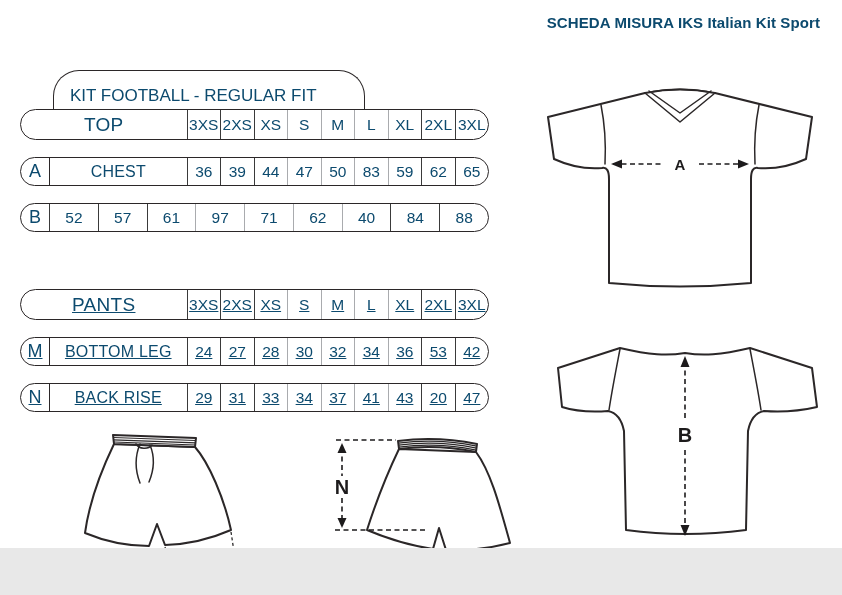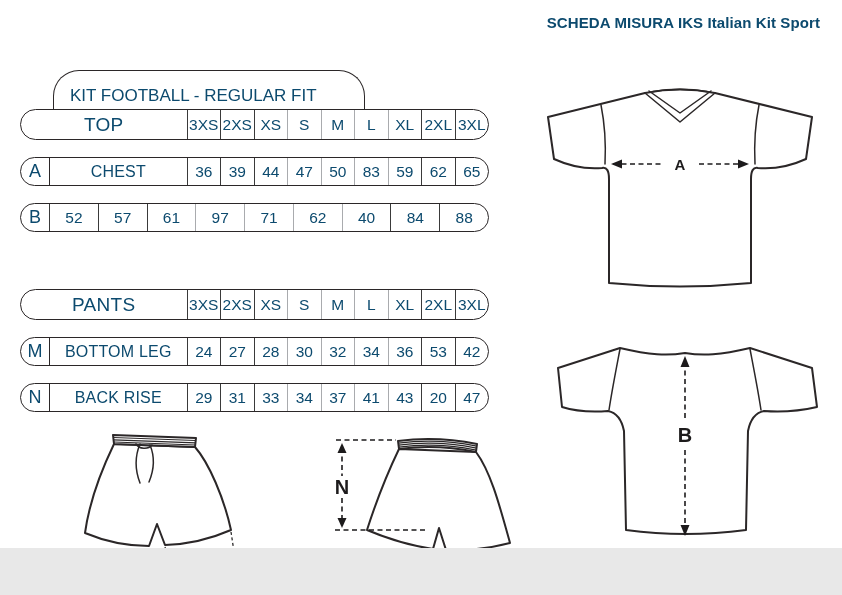--- a/index.html
+++ b/index.html
@@ -12,21 +12,21 @@
     position:absolute;top:14px;right:22px;font-size:15px;font-weight:bold;
     white-space:nowrap;letter-spacing:.1px;
   }
   .kit-tab{
     position:absolute;left:53px;top:70px;width:312px;height:46px;box-sizing:border-box;
     background:#fff;border:1.7px solid #2b2728;border-bottom:none;
     border-radius:26px 26px 0 0;font-size:17px;padding:15px 0 0 16px;z-index:1;
   }
   .sizetable{position:absolute;left:20px;width:469px;display:flex;flex-direction:column;gap:17px;z-index:2;}
   #top-table{top:109px;}
-  #pants-table{top:289px;}
+  #pants-table{top:289px;text-decoration:underline;}
   .trow{display:flex;background:#fff;border:1.7px solid #2b2728;box-sizing:border-box;}
   .thead{height:31px;border-radius:16px;}
   .tdata{height:29px;border-radius:15px;}
   .cell{display:flex;align-items:center;justify-content:center;box-sizing:border-box;}
   .namecell{width:165.5px;font-size:19px;letter-spacing:.3px;}
   .lettercell{width:28px;font-size:18px;}
   .labelcell{width:137.5px;border-left:1.7px solid #2b2728;font-size:16px;letter-spacing:.2px;}
   .sizecell,.valuecell{flex:1;font-size:15.5px;}
   .sizecell{border-left:1.4px solid;}
   .valuecell{border-left:1.4px solid;}

